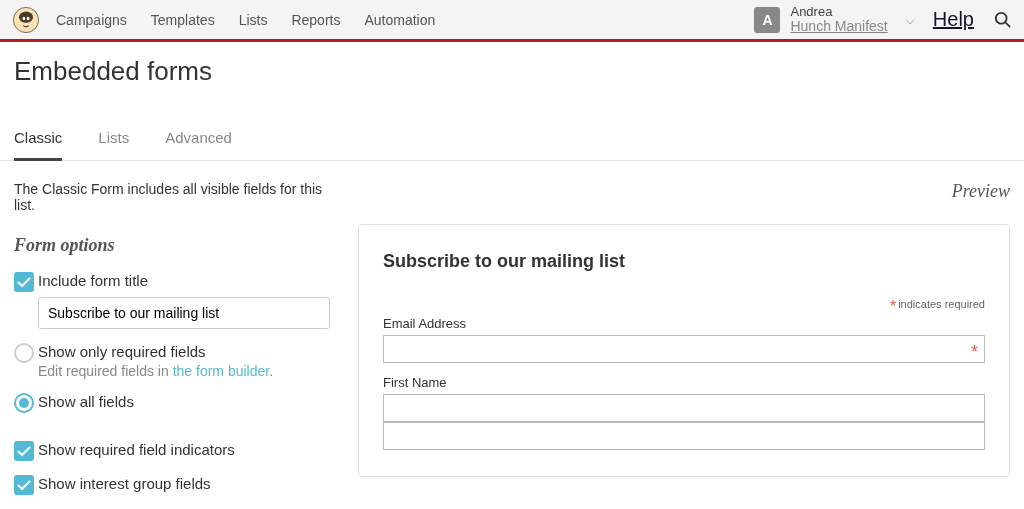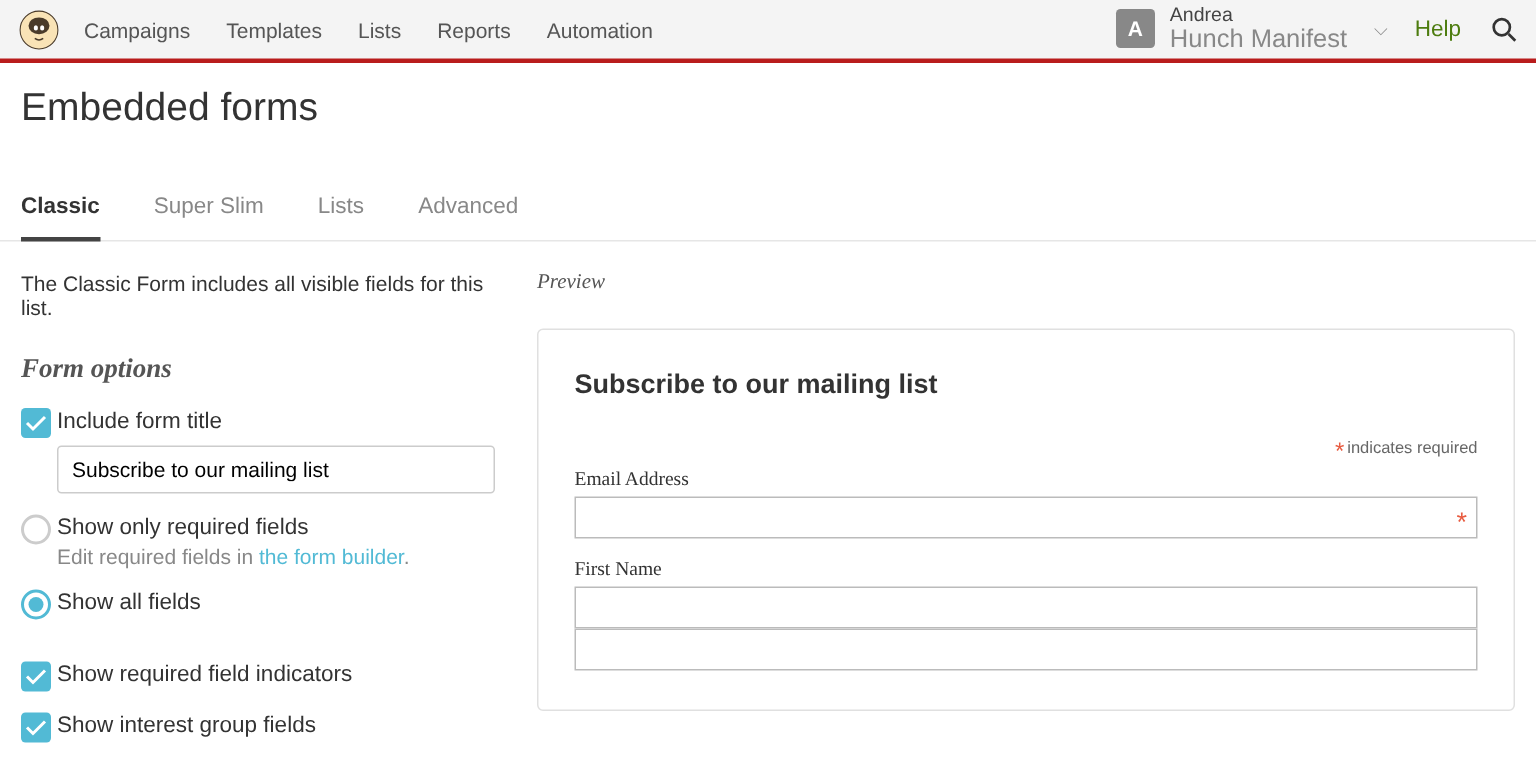--- a/index.html
+++ b/index.html
@@ -6,30 +6,30 @@
     body { font-family: -apple-system, BlinkMacSystemFont, "Segoe UI", Helvetica, Arial, sans-serif; color: #333; width: 1024px; }
     
     .topbar { background: #f4f4f4; height: 42px; display: flex; align-items: center; padding: 0 12px; border-bottom: 3px solid #b91c1c; }
     .logo { width: 28px; height: 28px; margin-right: 16px; }
     .topnav { display: flex; gap: 24px; flex: 1; }
     .topnav-item { color: #555; font-size: 14px; cursor: pointer; padding: 4px 0; }
     .account { display: flex; align-items: center; gap: 10px; margin-right: 18px; }
     .avatar { width: 26px; height: 26px; background: #888; color: #fff; font-size: 14px; font-weight: bold; display: flex; align-items: center; justify-content: center; border-radius: 3px; }
     .account-text { line-height: 1.1; }
     .account-name { font-size: 13px; color: #444; }
-    .account-org { font-size: 17px; color: #888; }
+    .account-org { font-size: 14px; color: #888; text-decoration: underline; }
     .chevron { margin-left: 8px; color: #888; font-size: 12px; }
-    .help { font-size: 15px; color: #4d7c0f; margin-right: 20px; cursor: pointer; }
+    .help { font-size: 20px; color: #0f172a; margin-right: 20px; cursor: pointer; text-decoration: underline; }
     .search-icon { width: 18px; height: 18px; cursor: pointer; }
     
     .page-title { font-size: 26px; color: #333; padding: 14px 14px 8px; font-weight: 400; }
     
     .tabs { display: flex; gap: 36px; border-bottom: 1px solid #e6e6e6; padding: 0 14px; margin-top: 24px; }
     .tab { font-size: 15px; color: #888; padding: 10px 0 12px; cursor: pointer; }
-    .tab.active { color: #333; font-weight: 700; border-bottom: 3px solid #444; margin-bottom: -1px; text-align: right; }
+    .tab.active { color: #333; font-weight: 400; border-bottom: 3px solid #444; margin-bottom: -1px; text-align: right; }
     
     .content { display: flex; padding: 20px 14px 0; gap: 28px; }
     .leftcol { width: 316px; }
     .rightcol { flex: 1; }
     
     .form-desc { font-size: 14px; color: #333; } .form-desc strong { font-weight: normal; }
     .asterisk-r { position: absolute; right: 11px; top: 59px; color: #e85c41; font-size: 14px; }
     
     .options-heading { font-style: italic; font-size: 18px; color: #555; font-family: Georgia, serif; margin-top: 22px; margin-bottom: 16px; }
     
@@ -41,25 +41,25 @@
     .radio.sel { border-color: #52bad5; }
     .radio.sel::after { content: ""; width: 10px; height: 10px; background: #52bad5; border-radius: 50%; }
     .opt-body { flex: 1; padding-top: 0; }
     .opt-label { font-size: 15px; color: #333; margin-bottom: 3px; }
     .opt-sub { font-size: 14px; color: #888; }
     .opt-sub a { color: #52bad5; text-decoration: none; }
     .title-input { width: 100%; padding: 7px 9px; font-size: 14px; border: 1px solid #ccc; border-radius: 3px; margin-top: 5px; }
     
     .spacer { height: 14px; }
     
-    .preview-heading { font-style: italic; font-family: Georgia, serif; font-size: 14px; color: #555; margin-bottom: 22px; }
+    .preview-heading { font-style: italic; font-family: Georgia, serif; font-size: 18px; color: #555; margin-bottom: 22px; text-align: right; }
     .preview-box { border: 1px solid #e0e0e0; border-radius: 4px; padding: 26px 24px 26px 24px; }
     .preview-title { font-weight: bold; font-size: 18px; margin-bottom: 26px; }
     .req-note { float: right; font-size: 11px; color: #666; } .req-note sup { color: #e85c41; font-size: 16px; vertical-align: -4px; margin-right: 2px; }
-    .field-label { font-size: 13px; color: #333; margin-top: 12px; margin-bottom: 4px; clear: both; font-family: Liberation Serif, serif; }
+    .field-label { font-size: 13px; color: #333; margin-top: 12px; margin-bottom: 4px; clear: both; }
     .field-input { width: 100%; height: 28px; border: 1px solid #bbb; background: #fff; position: relative; }
     .field-star { position: absolute; right: 7px; bottom: 0px; color: #e85c41; font-size: 18px; }
   </style>
 </head>
 <body>
 
 <div class="topbar">
   <div class="logo">
     <svg viewBox="0 0 40 40">
         <circle cx="20" cy="20" r="18" fill="#f9e3b6" stroke="#4a3b2a" stroke-width="1"></circle>
@@ -94,21 +94,20 @@
 </div>
 
 <h1 class="page-title">Embedded forms</h1>
 
 <div style="position:relative">
     <span class="asterisk-r"></span>
   </div>
 
 <div class="tabs">
   <div class="tab active">Classic</div>
-  <div class="tab">Super Slim</div>
   <div class="tab">Lists</div>
   <div class="tab">Advanced</div>
 </div>
 
 <div class="content">
   <div class="leftcol">
     <p class="form-desc"><span>The </span><strong>Classic Form</strong><span> includes all visible fields for this list.</span></p>
 
     <h2 class="options-heading">Form options</h2>
 

